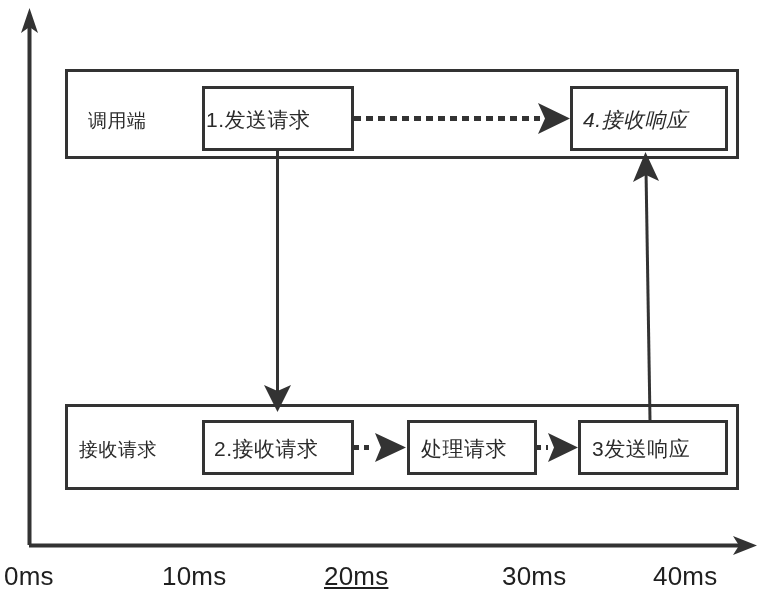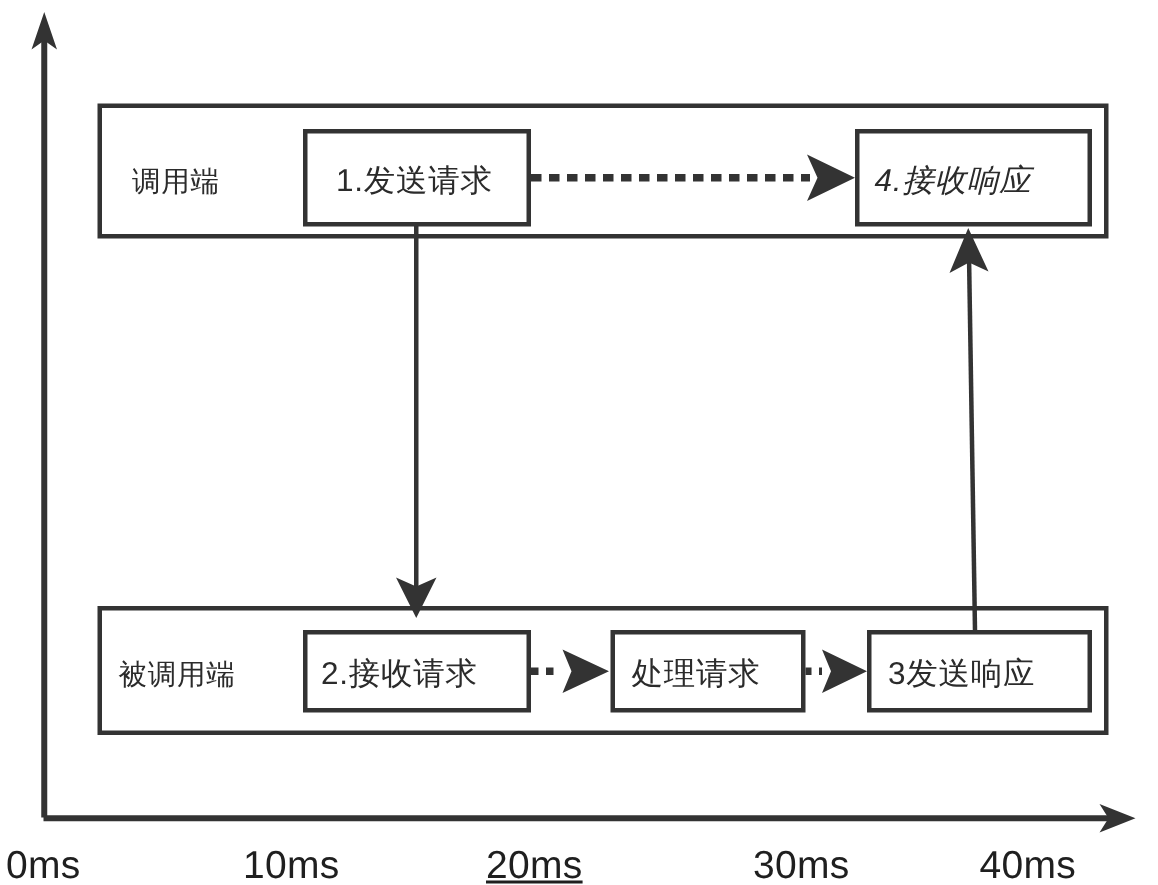--- a/index.html
+++ b/index.html
@@ -99,23 +99,23 @@
 
     <rect x="203.5" y="421.5" width="149" height="52" fill="#ffffff" stroke="#333333" stroke-width="3"></rect>
 
     <rect x="408.5" y="421.5" width="127" height="52" fill="#ffffff" stroke="#333333" stroke-width="3"></rect>
 
     <rect x="579.5" y="421.5" width="147" height="52" fill="#ffffff" stroke="#333333" stroke-width="3"></rect>
   </svg>
 
   <div class="lane-label" style="left:88px; top:108px;text-align:center;">调用端</div>
 
-  <div class="lane-label" style="left:79px; top:437px;">被调用端</div>
+  <div class="lane-label" style="left:79px; top:437px;">接收请求</div>
 
-  <div class="node-label" style="left:224px; top:106px;">1.发送请求</div>
+  <div class="node-label" style="left:206px; top:106px;">1.发送请求</div>
 
   <div class="node-label" style="left:583px; top:106px;font-style:italic;">4.接收响应</div>
 
   <div class="node-label" style="left:214px; top:435px;">2.接收请求</div>
 
   <div class="node-label" style="left:421px; top:435px;">处理请求</div>
 
   <div class="node-label" style="left:592px; top:435px;">3发送响应</div>
 
   <div class="tick-label" style="left:4px; top:561px;">0ms</div>

